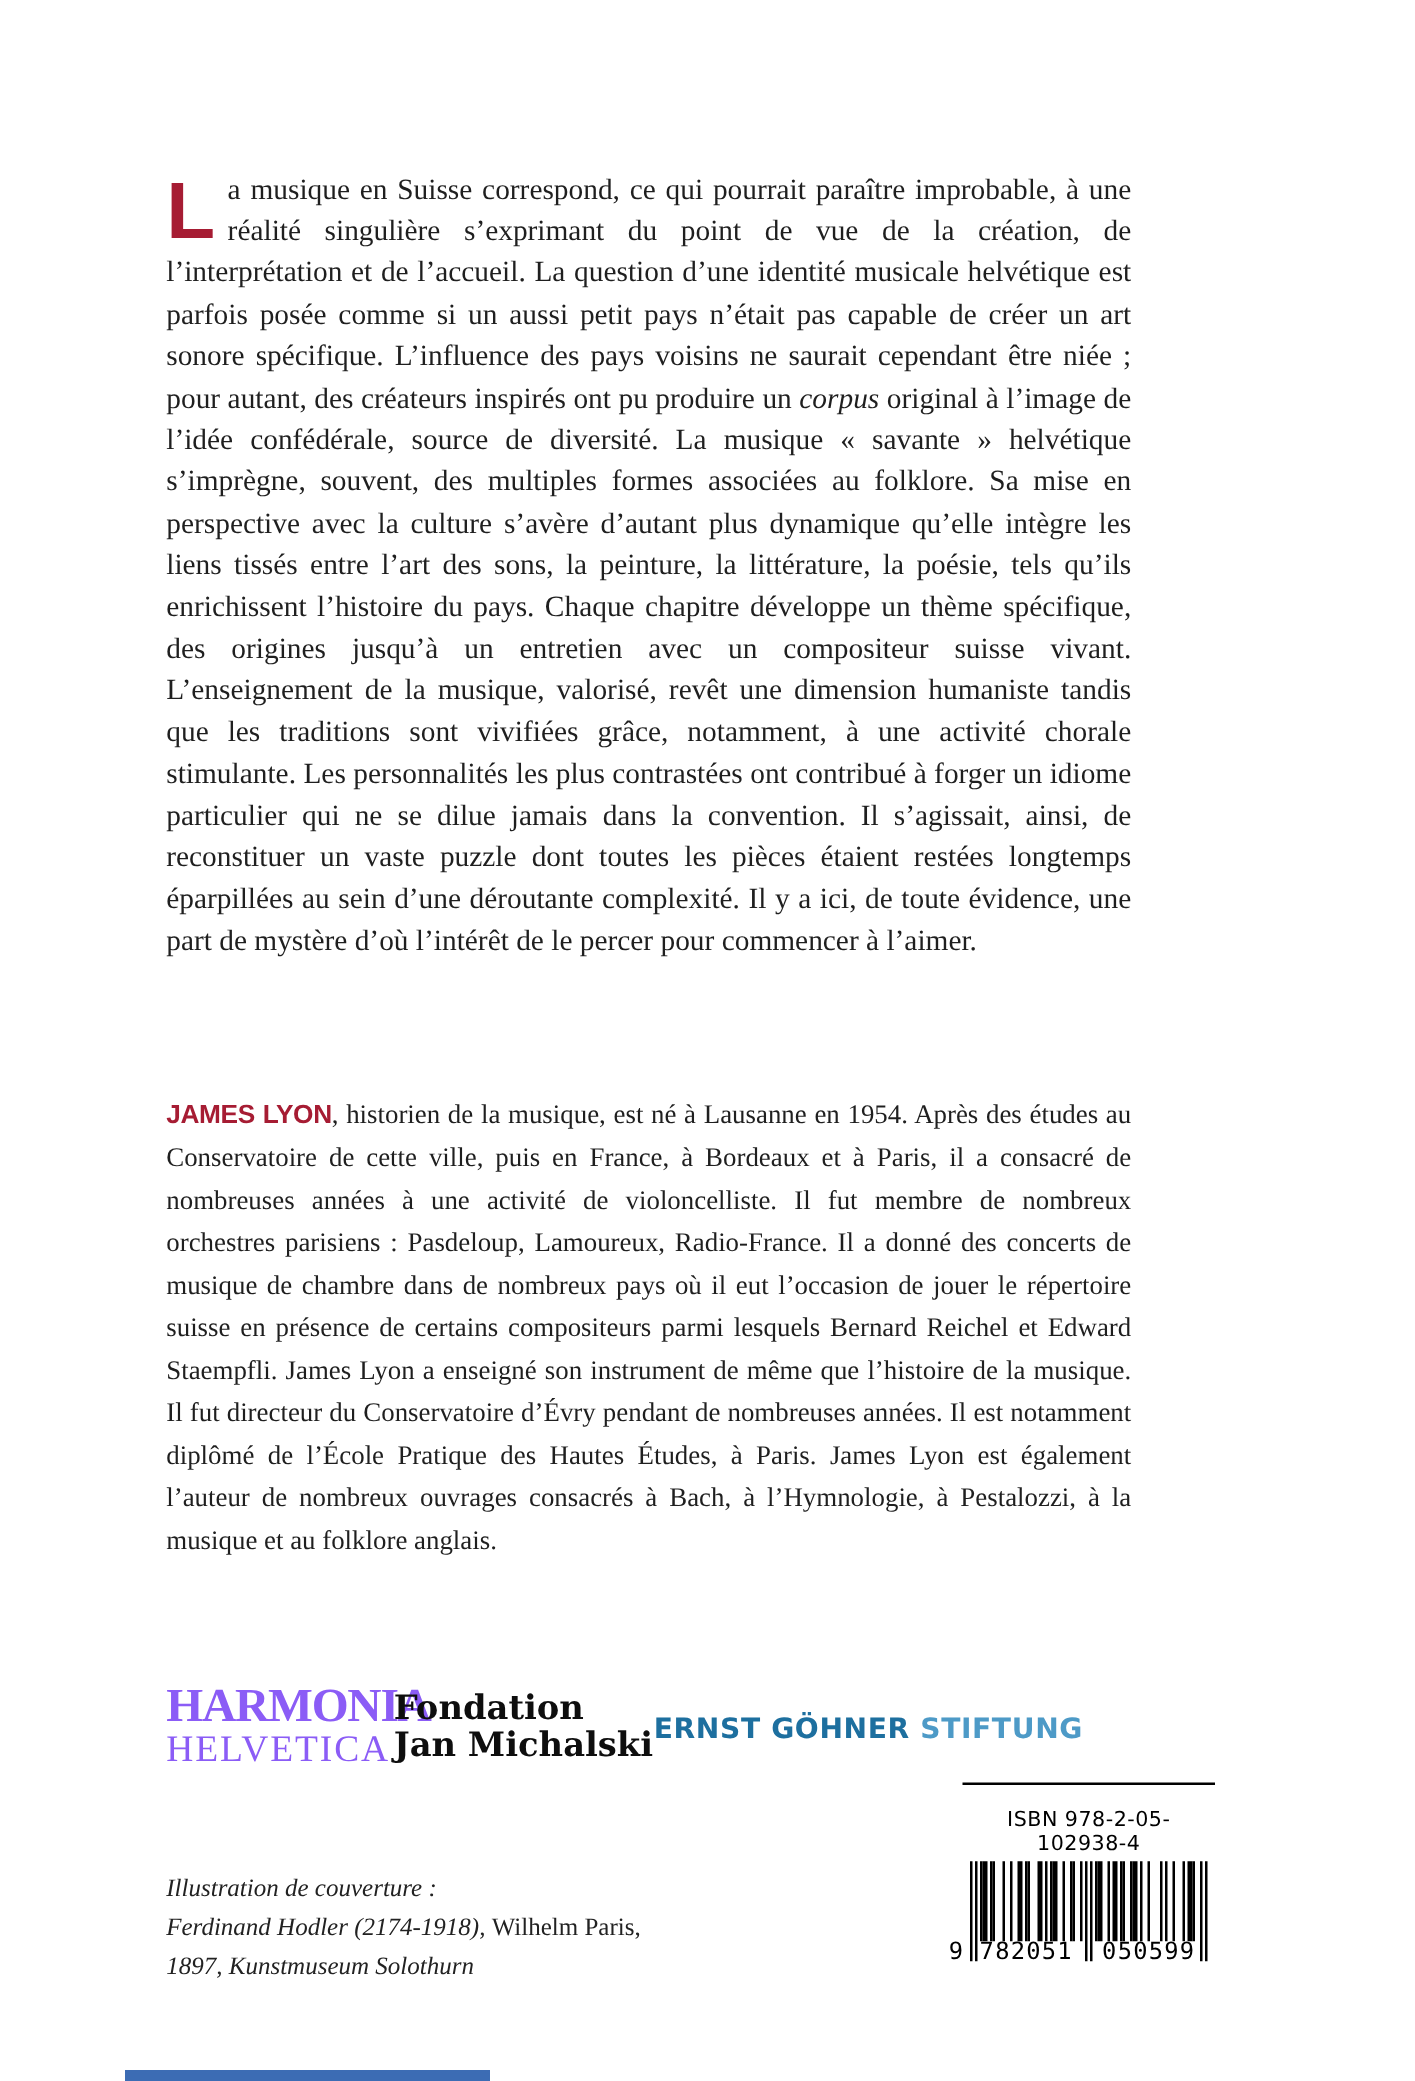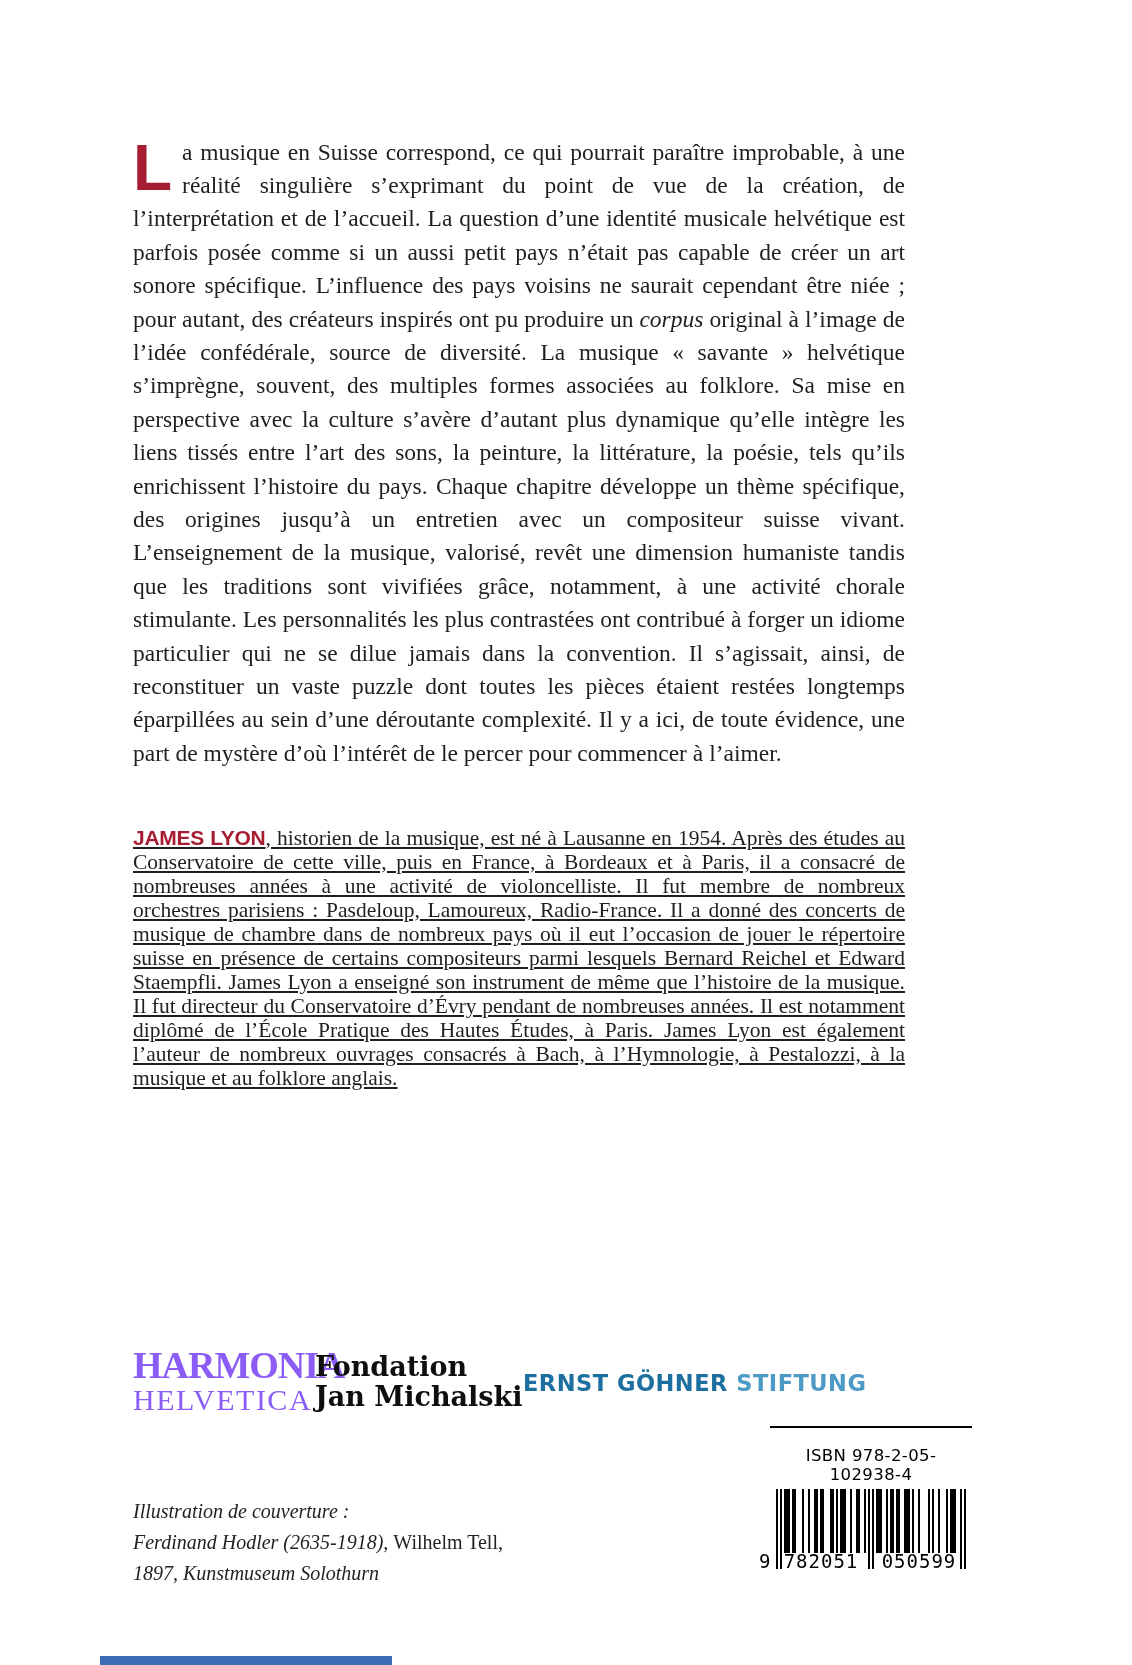--- a/index.html
+++ b/index.html
@@ -23,25 +23,24 @@
     float:left;
     font-family:"Liberation Sans", sans-serif;
     font-weight:700;
     font-size:64px;line-height:52px;
     padding:6px 10px 0 0;
     color:#a61c33;
   }
   .italic{font-style:italic;}
   
   .bio{
-    position:absolute;left:133px;top:804px;width:772px;
-    font-size:21.5px;line-height:24px;
+    position:absolute;left:133px;top:852px;width:772px;
+    font-size:21.5px;line-height:34px;
     text-align:justify;
     color:#1f1f1f;
-    text-decoration:underline;
   }
   .author-name{
     font-family:"Liberation Sans", sans-serif;
     font-weight:700;
     font-size:21px;
     letter-spacing:-0.3px;
     color:#a61c33;
   }
   
   .harmonia{position:absolute;left:133px;top:1346px;line-height:1;}
@@ -137,19 +136,19 @@
     <div class="barcode">
       <div class="bars"><span class="module black guard"></span><span class="module guard"></span><span class="module black guard"></span><span class="module"></span><span class="module black"></span><span class="module black"></span><span class="module black"></span><span class="module"></span><span class="module black"></span><span class="module black"></span><span class="module"></span><span class="module"></span><span class="module"></span><span class="module black"></span><span class="module"></span><span class="module"></span><span class="module black"></span><span class="module"></span><span class="module"></span><span class="module black"></span><span class="module black"></span><span class="module"></span><span class="module black"></span><span class="module black"></span><span class="module"></span><span class="module"></span><span class="module"></span><span class="module black"></span><span class="module black"></span><span class="module"></span><span class="module black"></span><span class="module"></span><span class="module black"></span><span class="module black"></span><span class="module black"></span><span class="module"></span><span class="module"></span><span class="module black"></span><span class="module"></span><span class="module"></span><span class="module black"></span><span class="module black"></span><span class="module"></span><span class="module"></span><span class="module black"></span><span class="module guard"></span><span class="module black guard"></span><span class="module guard"></span><span class="module black guard"></span><span class="module guard"></span><span class="module black"></span><span class="module black"></span><span class="module black"></span><span class="module"></span><span class="module"></span><span class="module black"></span><span class="module"></span><span class="module black"></span><span class="module black"></span><span class="module"></span><span class="module black"></span><span class="module black"></span><span class="module"></span><span class="module"></span><span class="module black"></span><span class="module black"></span><span class="module black"></span><span class="module"></span><span class="module black"></span><span class="module"></span><span class="module"></span><span class="module black"></span><span class="module"></span><span class="module"></span><span class="module"></span><span class="module"></span><span class="module black"></span><span class="module"></span><span class="module black"></span><span class="module"></span><span class="module"></span><span class="module black"></span><span class="module"></span><span class="module"></span><span class="module"></span><span class="module black"></span><span class="module"></span><span class="module black"></span><span class="module black"></span><span class="module black"></span><span class="module"></span><span class="module"></span><span class="module black guard"></span><span class="module guard"></span><span class="module black guard"></span></div>
       <span class="bc-digit bc-lead">9</span>
       <span class="bc-digit bc-g1">782051</span>
       <span class="bc-digit bc-g2">050599</span>
     </div>
   </div>
 
   <div class="credits">
     <div class="it">Illustration de couverture&nbsp;:</div>
-    <div><span class="it">Ferdinand Hodler (2635-1918), </span><span>Wilhelm Tell,</span></div>
+    <div><span class="it">Ferdinand Hodler (2174-1918), </span><span>Wilhelm Paris,</span></div>
     <div class="it">1897, Kunstmuseum Solothurn</div>
   </div>
 
   <div class="bottom-bar"></div>
 
 </div>
 
 </body></html>

